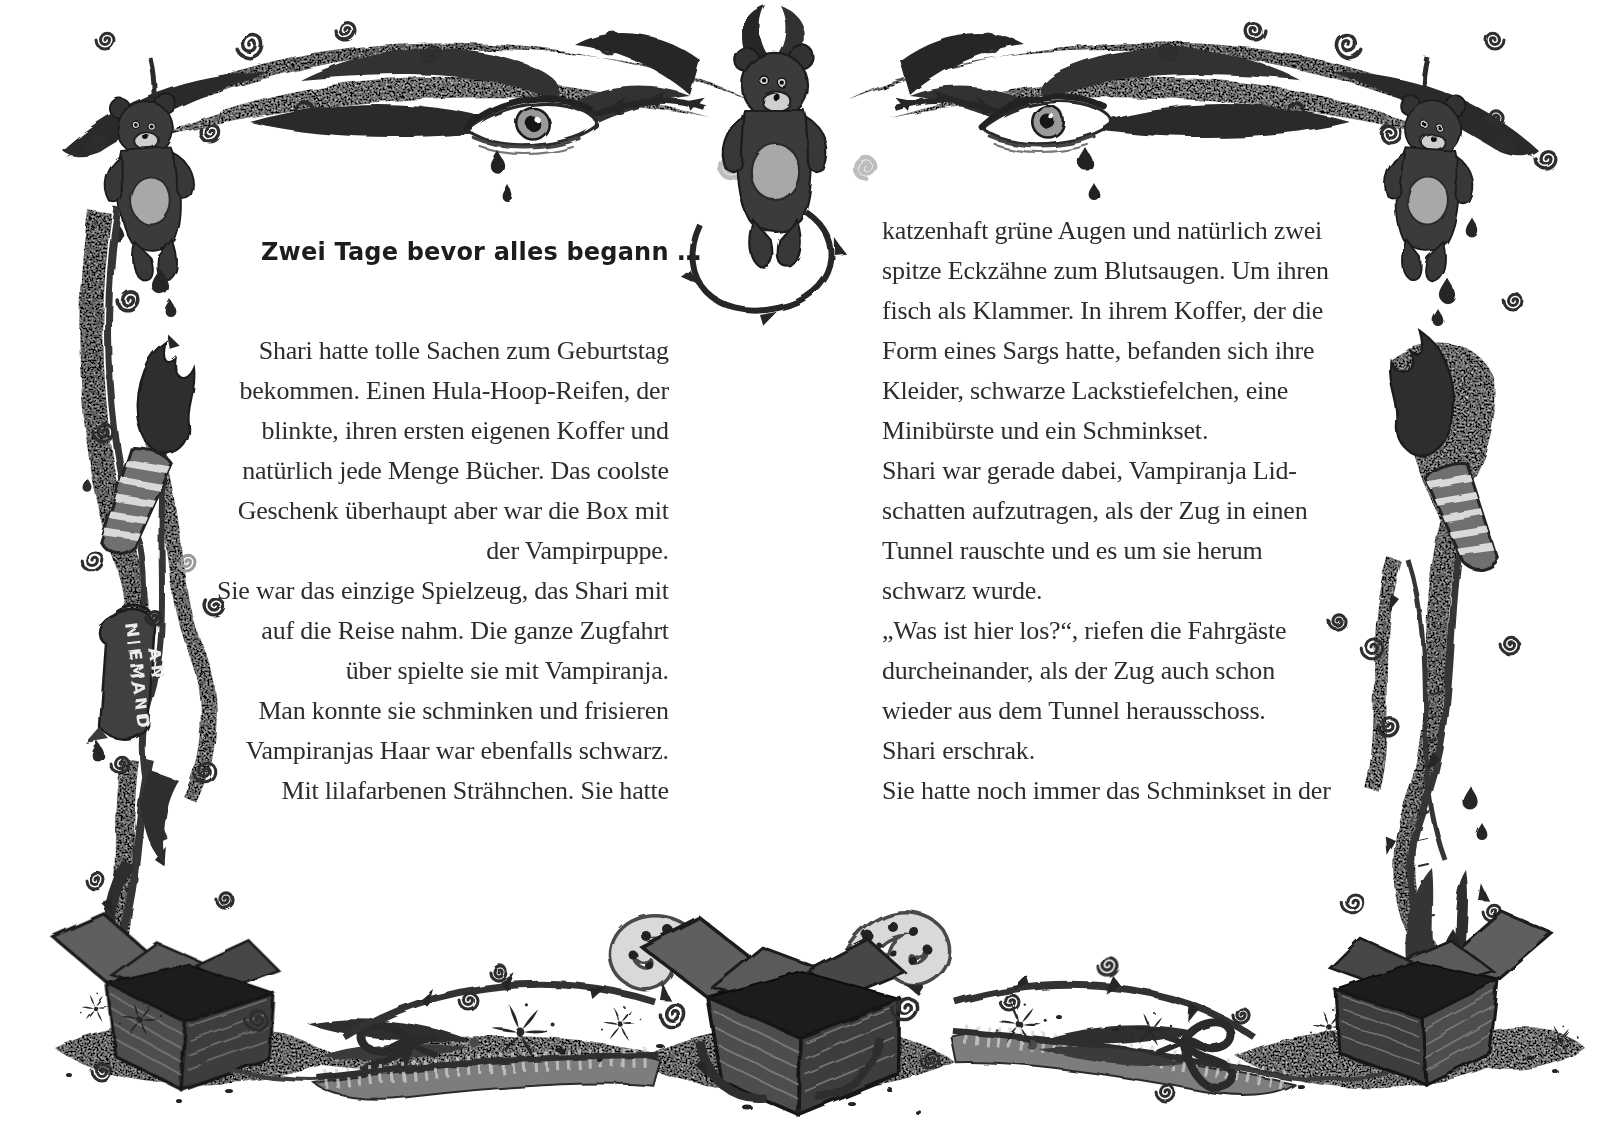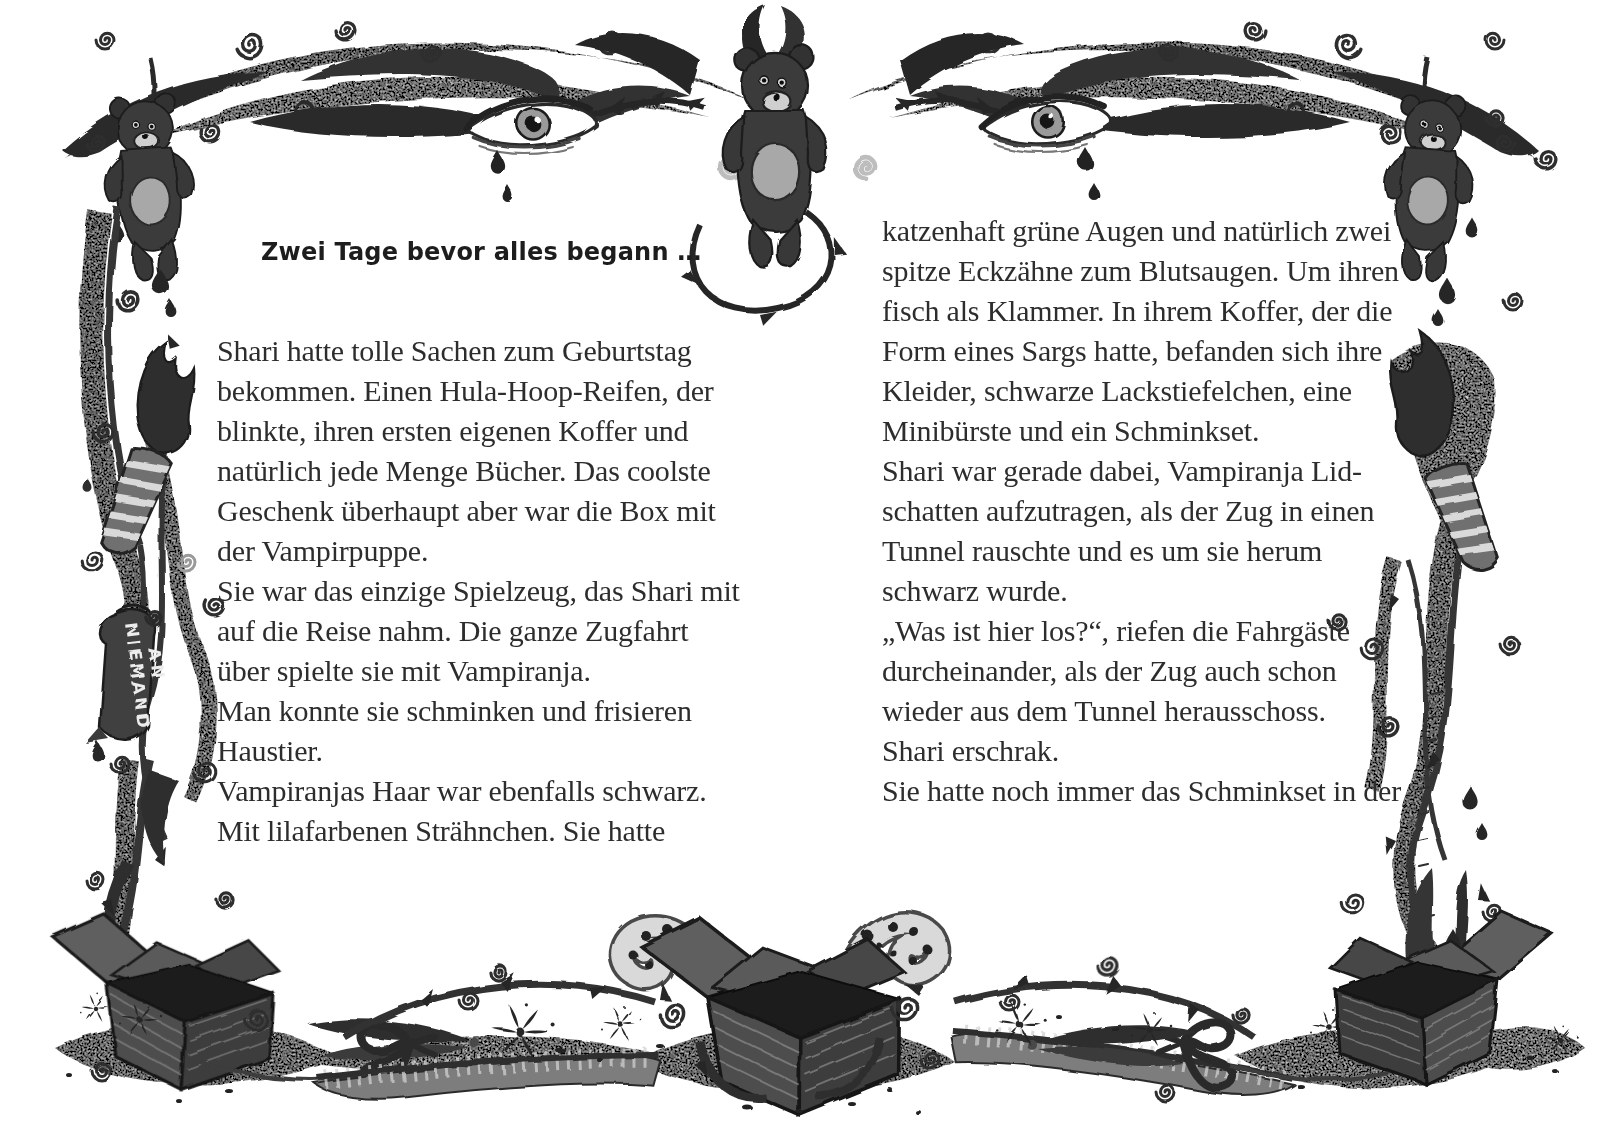--- a/index.html
+++ b/index.html
@@ -2,23 +2,23 @@
 <html><head>
 <meta charset="utf-8">
 <style>
   html,body{margin:0;padding:0;background:#888;}
   .page{position:relative;width:1600px;height:1130px;background:#ffffff;overflow:hidden;
         font-family:"Liberation Serif",serif;}
   .border{position:absolute;left:0;top:0;z-index:0;}
   .heading{position:absolute;left:217px;top:221px;z-index:2;
            font-family:"DejaVu Sans",sans-serif;font-weight:bold;font-size:24px;line-height:30px;
            color:#1d1d1d;letter-spacing:.2px;margin-left:44px;}
-  .col{position:absolute;z-index:2;font-size:30px;line-height:40px;color:#2d2d2d;letter-spacing:-0.2px;}
+  .col{position:absolute;z-index:2;font-size:26px;line-height:40px;color:#2d2d2d;letter-spacing:-0.2px;}
   .col .line{white-space:pre;height:40px;}
-  .col-left{left:217px;top:331px;}
+  .col-left{left:217px;top:331px;text-align:right;}
   .col-right{left:882px;top:211px;}
 </style>
 </head>
 <body>
 
 <div class="page">
 
 <svg class="border" width="1600" height="1130" viewBox="0 0 1600 1130" aria-hidden="true">
 <defs>
   <filter id="rough" x="-3%" y="-3%" width="106%" height="106%">
@@ -417,21 +417,20 @@
 <div class="line">Shari hatte tolle Sachen zum Geburtstag</div>
       <div class="line">bekommen. Einen Hula-Hoop-Reifen, der</div>
       <div class="line">blinkte, ihren ersten eigenen Koffer und</div>
       <div class="line">natürlich jede Menge Bücher. Das coolste</div>
       <div class="line">Geschenk überhaupt aber war die Box mit</div>
       <div class="line">der Vampirpuppe.</div>
       <div class="line">Sie war das einzige Spielzeug, das Shari mit</div>
       <div class="line">auf die Reise nahm. Die ganze Zugfahrt</div>
       <div class="line">über spielte sie mit Vampiranja.</div>
       <div class="line">Man konnte sie schminken und frisieren</div>
-      <div class="line">Haustier.</div>
       <div class="line">Vampiranjas Haar war ebenfalls schwarz.</div>
       <div class="line">Mit lilafarbenen Strähnchen. Sie hatte</div>
     </div>
 
 <div class="col col-right">
 
 <div class="line">katzenhaft grüne Augen und natürlich zwei</div>
       <div class="line">spitze Eckzähne zum Blutsaugen. Um ihren</div>
       <div class="line">fisch als Klammer. In ihrem Koffer, der die</div>
       <div class="line">Form eines Sargs hatte, befanden sich ihre</div>

